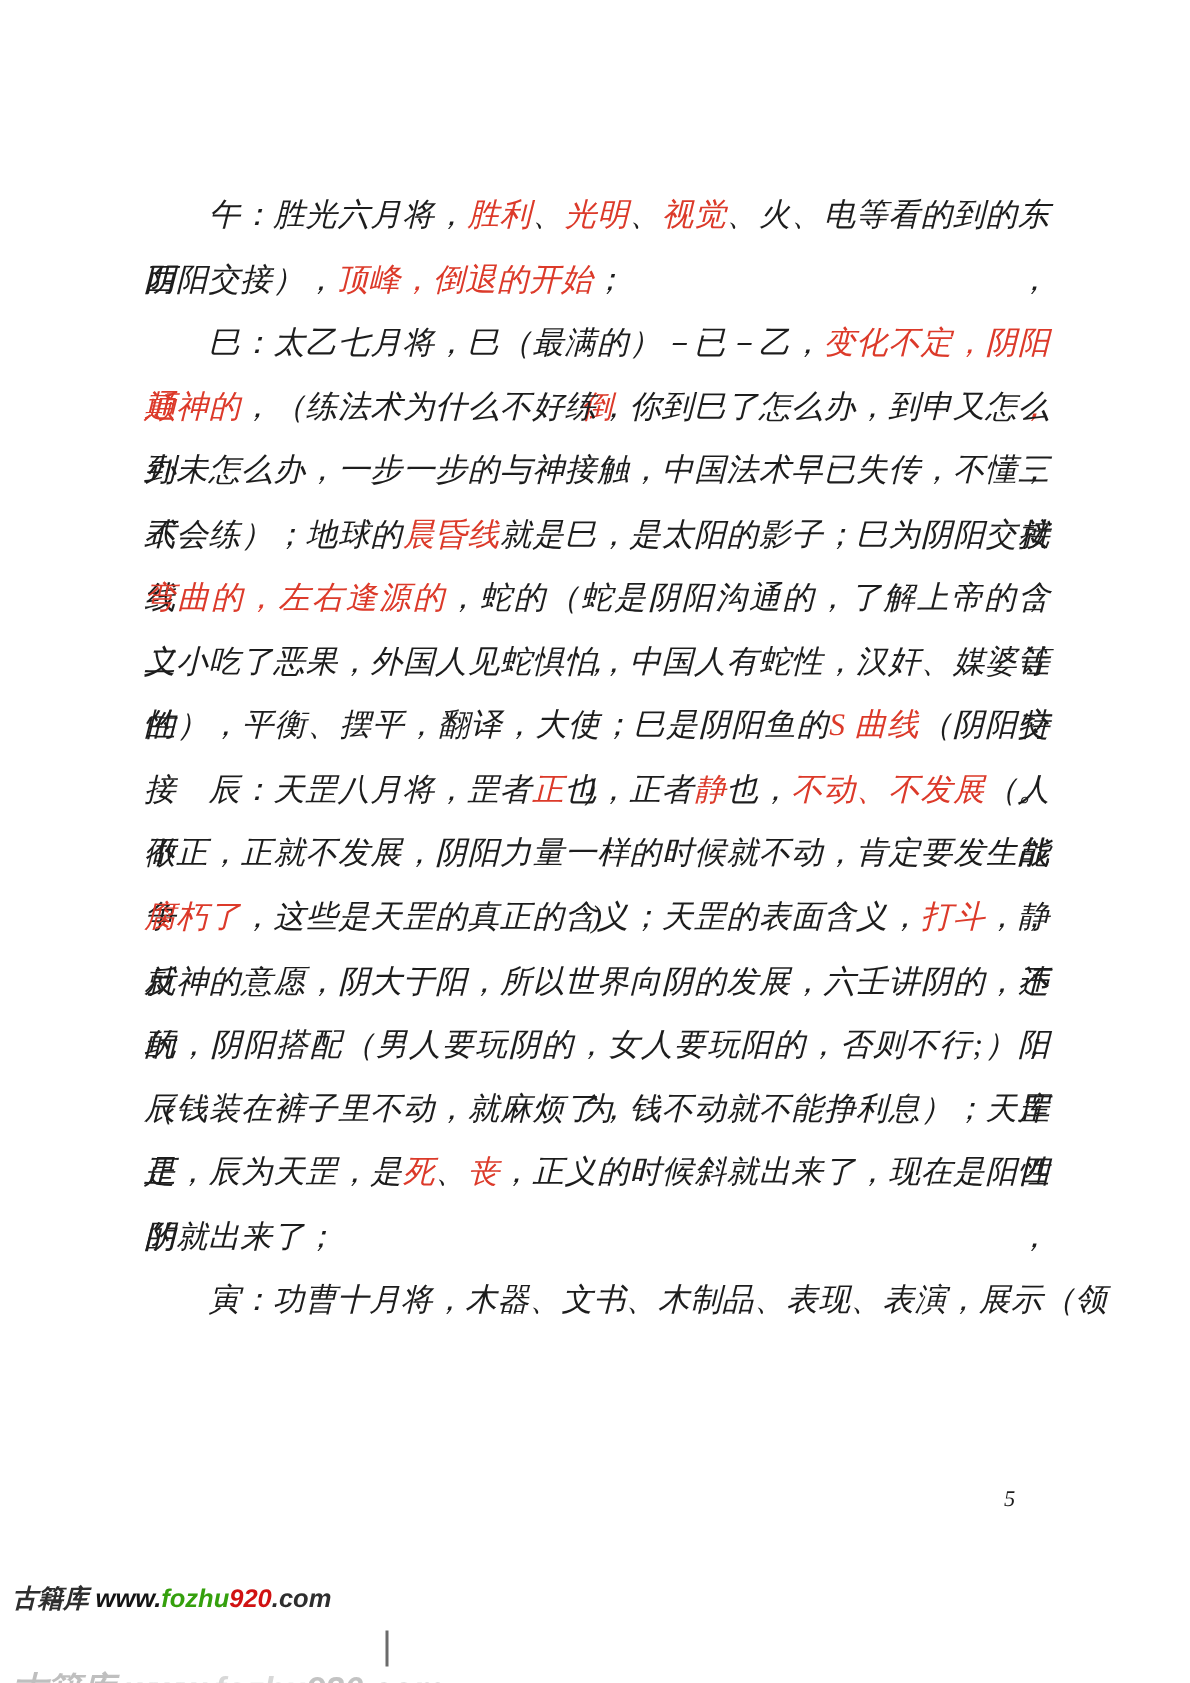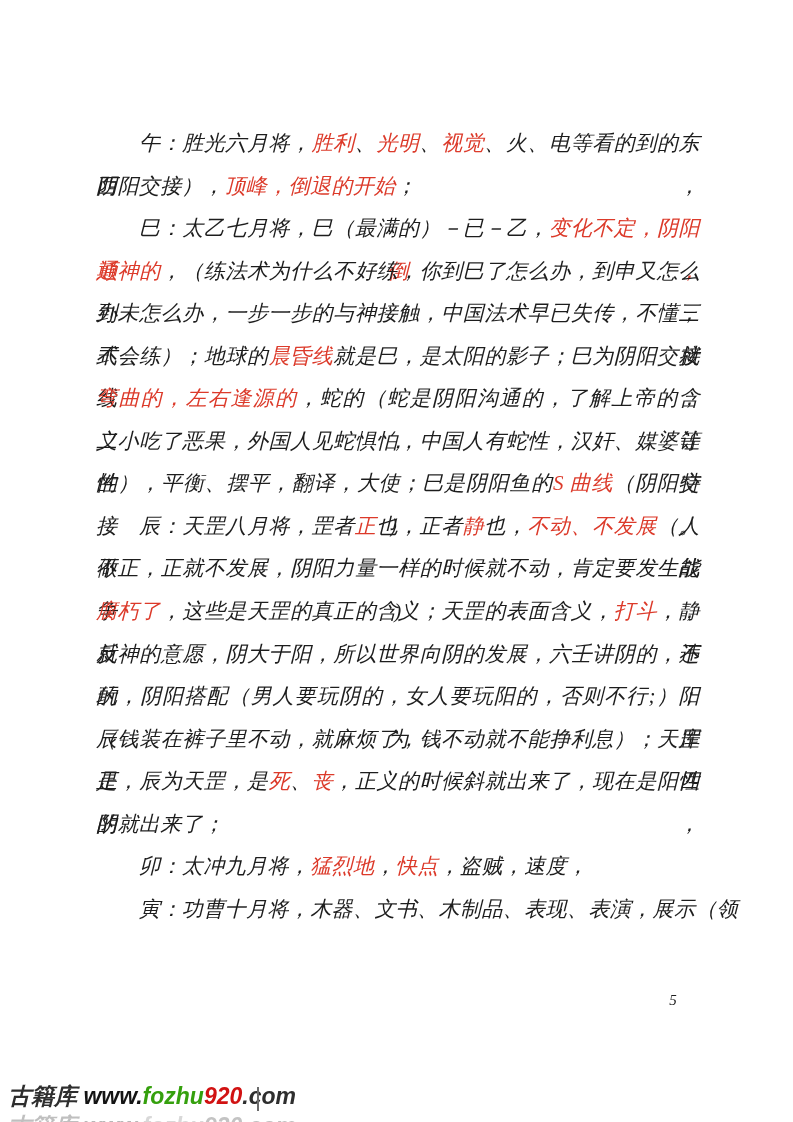--- a/index.html
+++ b/index.html
@@ -37,24 +37,24 @@
   .page-number {
     position:absolute;
     left:663px; top:992px;
     width:20px;
     font-size:15px;
     color:#1d1d1d;
     text-align:center;
   }
   .watermark {
     position:absolute;
-    left:8px; top:1083px;
+    left:8px; top:1053px;
     font-family:"Liberation Sans","DejaVu Sans",sans-serif;
     font-weight:bold;
-    font-size:23px;
+    font-size:17px;
     line-height:26px;
     letter-spacing:0px;
     white-space:nowrap;
   }
   .watermark-ghost {
     position:absolute;
     left:8px; top:1113px;
     font-family:"Liberation Sans","DejaVu Sans",sans-serif;
     font-weight:bold;
     font-size:23px;
@@ -92,23 +92,20 @@
         <div class="t-line j ind"><span class="run-k">辰：天罡八月将，罡者</span><span class="run-r">正</span><span class="run-k">也，正者</span><span class="run-r">静</span><span class="run-k">也，</span><span class="run-r">不动、不发展</span><span class="run-k">（人不能</span></div>
         <div class="t-line j"><span class="run-k">做正，正就不发展，阴阳力量一样的时候就不动，肯定要发生战争)，</span></div>
         <div class="t-line j"><span class="run-r">腐朽了</span><span class="run-k">，这些是天罡的真正的含义；天罡的表面含义，</span><span class="run-r">打斗</span><span class="run-k">，静就违</span></div>
         <div class="t-line j"><span class="run-k">反神的意愿，阴大于阳，所以世界向阴的发展，六壬讲阴的，不玩阳</span></div>
         <div class="t-line j"><span class="run-k">的，阴阳搭配（男人要玩阴的，女人要玩阳的，否则不行;）；辰为库</span></div>
         <div class="t-line j"><span class="run-k">（钱装在裤子里不动，就麻烦了，钱不动就不能挣利息）；天罡是四</span></div>
         <div class="t-line j"><span class="run-k">正，辰为天罡，是</span><span class="run-r">死</span><span class="run-k">、</span><span class="run-r">丧</span><span class="run-k">，正义的时候斜就出来了，现在是阳性的，</span></div>
         <div class="t-line"><span class="run-k">阴就出来了；</span></div>
       </div>
       <div>
-        <div class="t-line ind"><span class="run-k">卯：太冲九月将，</span><span class="run-r">猛烈地</span><span class="run-k">，</span><span class="run-r">快点</span><span class="run-k">，盗贼，速度，</span></div>
-      </div>
-      <div>
         <div class="t-line ind"><span class="run-k">寅：功曹十月将，木器、文书、木制品、表现、表演，展示（领</span></div>
       </div>
     </div>
   <div class="page-number">5</div>
   <div class="watermark"><span style="color: rgb(46, 46, 46);">古籍库 </span><span style="color: rgb(20, 20, 20);">www.</span><span style="color: rgb(53, 160, 13);">fozhu</span><span style="color: rgb(209, 18, 18);">920</span><span style="color: rgb(46, 46, 46);">.com</span></div>
   <div class="watermark-ghost"><span style="color: rgb(46, 46, 46);">古籍库 </span><span style="color: rgb(20, 20, 20);">www.</span><span style="color: rgb(53, 160, 13);">fozhu</span><span style="color: rgb(209, 18, 18);">920</span><span style="color: rgb(46, 46, 46);">.com</span></div>
   <div class="watermark-cursor"></div>
 </div>
 
 </body></html>

